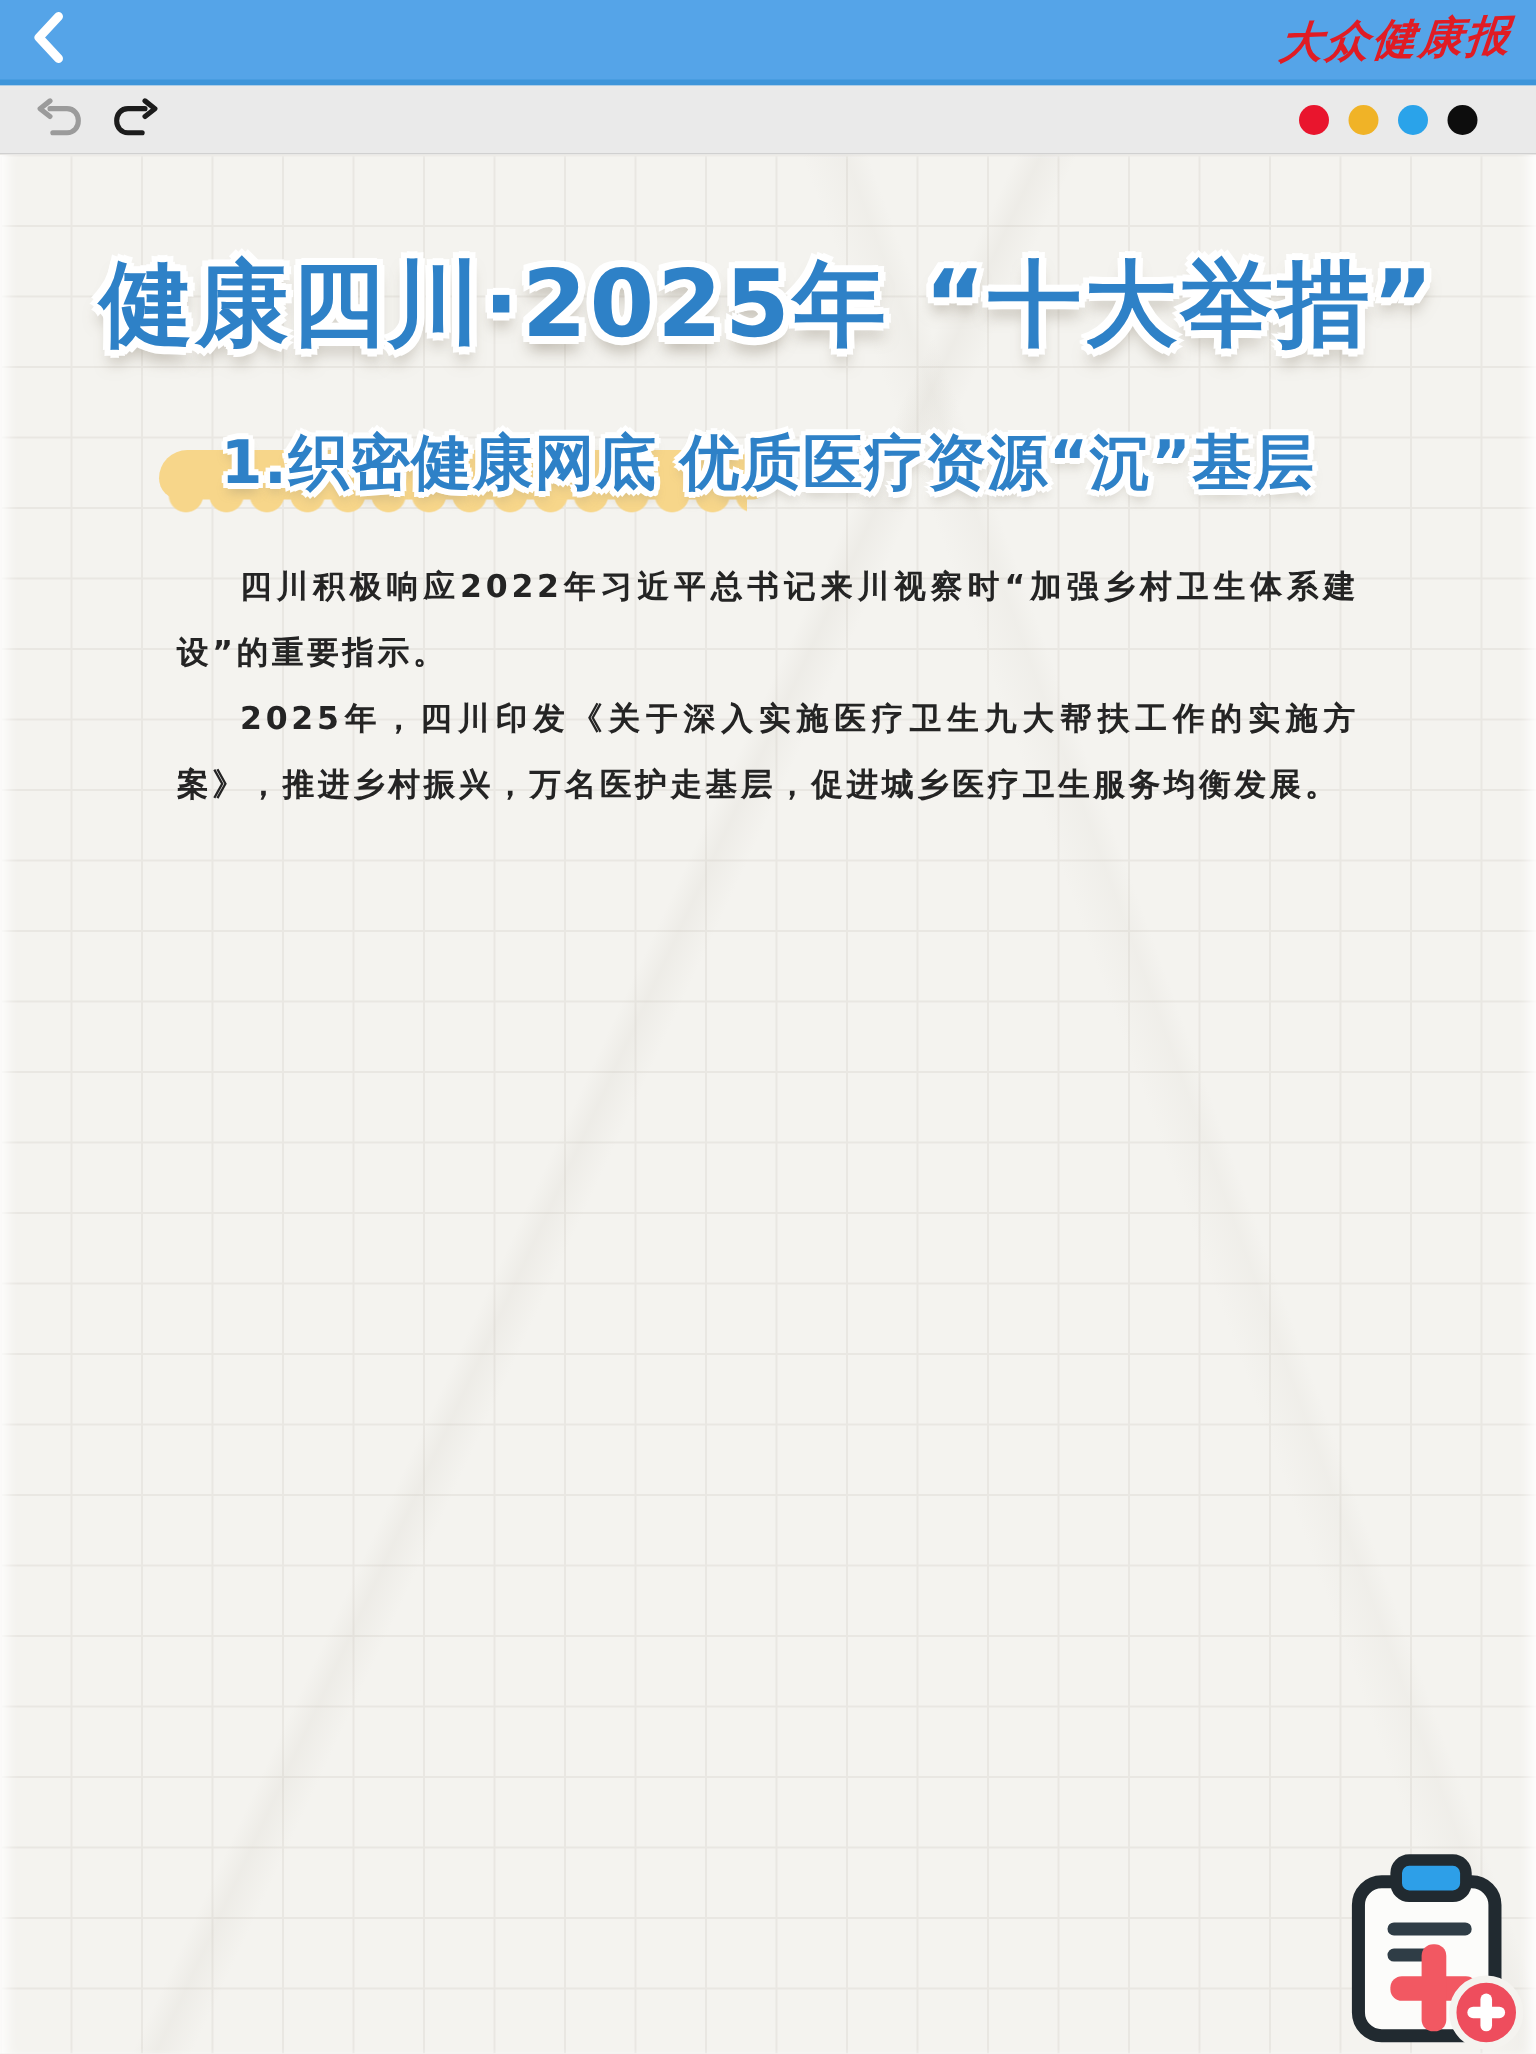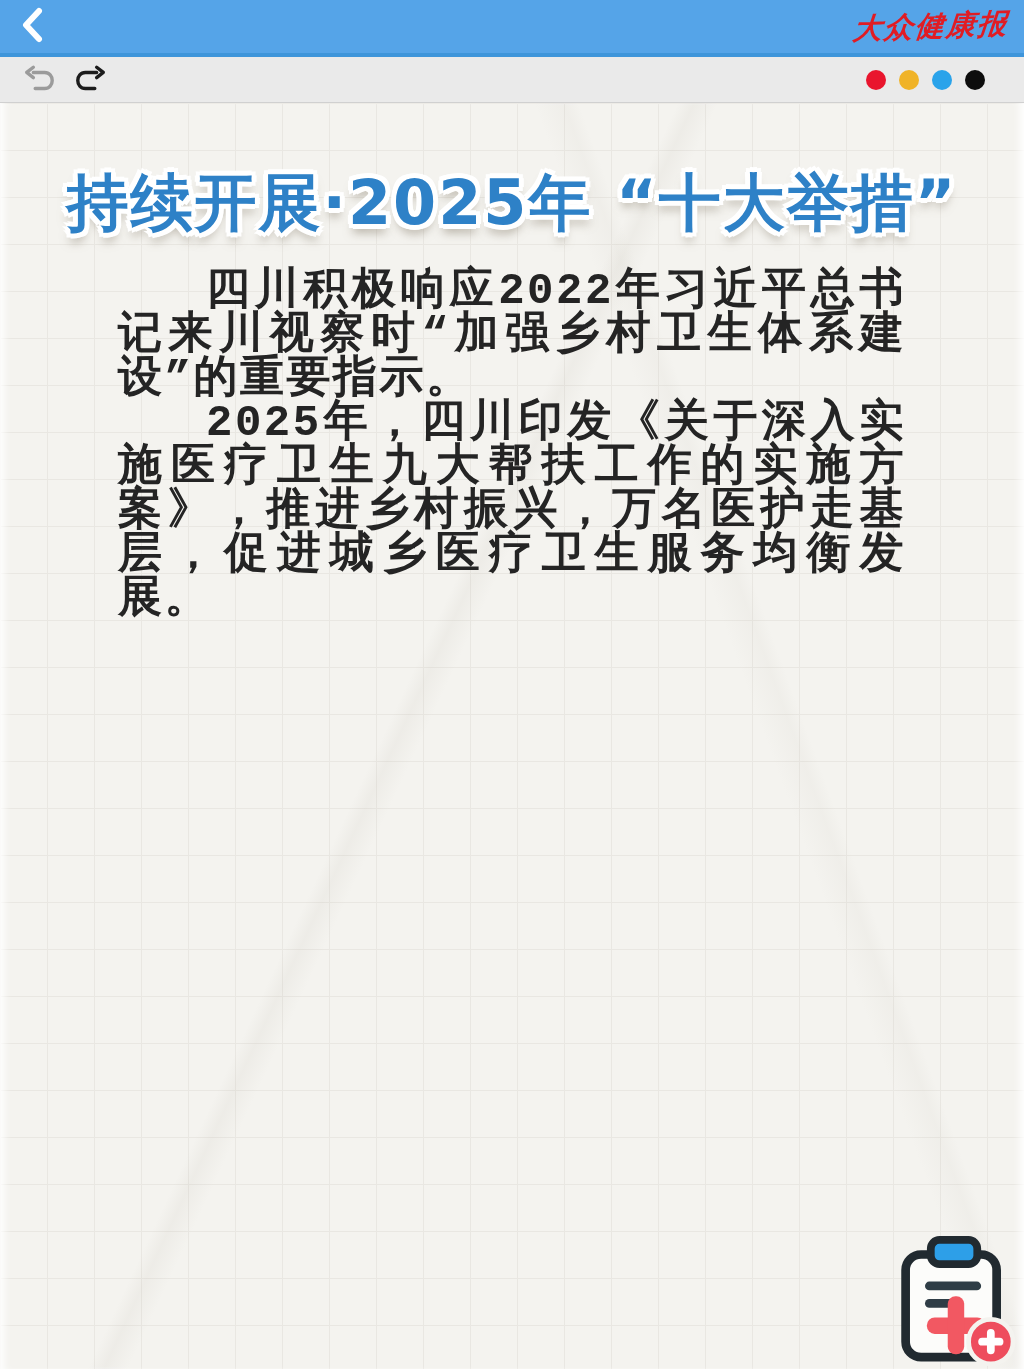--- a/index.html
+++ b/index.html
@@ -71,23 +71,23 @@
     font-size:40px; line-height:52px; font-weight:800;
     color:#2e81c7; letter-spacing:1px;
     text-shadow:
       -3px -3px 0 #fff, 3px -3px 0 #fff, -3px 3px 0 #fff, 3px 3px 0 #fff,
       -4px 0 0 #fff, 4px 0 0 #fff, 0 -4px 0 #fff, 0 4px 0 #fff,
       0 6px 7px rgba(140,132,115,0.4);
   }
 
   .body-text { margin-top:26px; padding:0 118px; }
   .body-text p {
-    font-size:44px; line-height:44px; font-weight:600;
+    font-size:21px; line-height:44px; font-weight:600;
     color:#242424; letter-spacing:2.5px;
-    text-align:justify; text-indent:2em;font-family:Liberation Mono, monospace;
+    text-align:justify; text-indent:2em;
   }
 
   .clipboard { position:absolute; right:8px; bottom:2px; width:122px; height:134px; }
 </style>
 </head>
 <body>
 
 <div class="screen">
 
   <header class="topbar">
@@ -121,22 +121,26 @@
     <div class="swatches">
         <button class="swatch" style="background: rgb(233, 21, 45);"></button>
         <button class="swatch" style="background: rgb(240, 179, 39);"></button>
         <button class="swatch" style="background: rgb(42, 163, 234);"></button>
         <button class="swatch" style="background: rgb(13, 13, 13);"></button>
       </div>
   </div>
 
   <main class="paper">
 
-    <h1 class="poster-title">持续开展·2025年 “十大举措”</h1>
+    <h1 class="poster-title">健康四川·2025年 “十大举措”</h1>
 
+    <div class="subtitle-row">
+      <span class="hl-blob"></span>
+      <h2 class="poster-subtitle">1.织密健康网底 优质医疗资源“沉”基层</h2>
+    </div>
 
     <section class="body-text">
         <p>四川积极响应2022年习近平总书记来川视察时“加强乡村卫生体系建设”的重要指示。</p>
         <p>2025年，四川印发《关于深入实施医疗卫生九大帮扶工作的实施方案》，推进乡村振兴，万名医护走基层，促进城乡医疗卫生服务均衡发展。</p>
       </section>
 
     <div class="clipboard">
       <svg width="122" height="134" viewBox="0 0 126 138">
         <rect x="12" y="22" width="94" height="106" rx="16" fill="#fcfcfa" stroke="#212a30" stroke-width="9"></rect>
         <rect x="38" y="7" width="48" height="25" rx="9" fill="#2d9fe8" stroke="#212a30" stroke-width="8"></rect>

